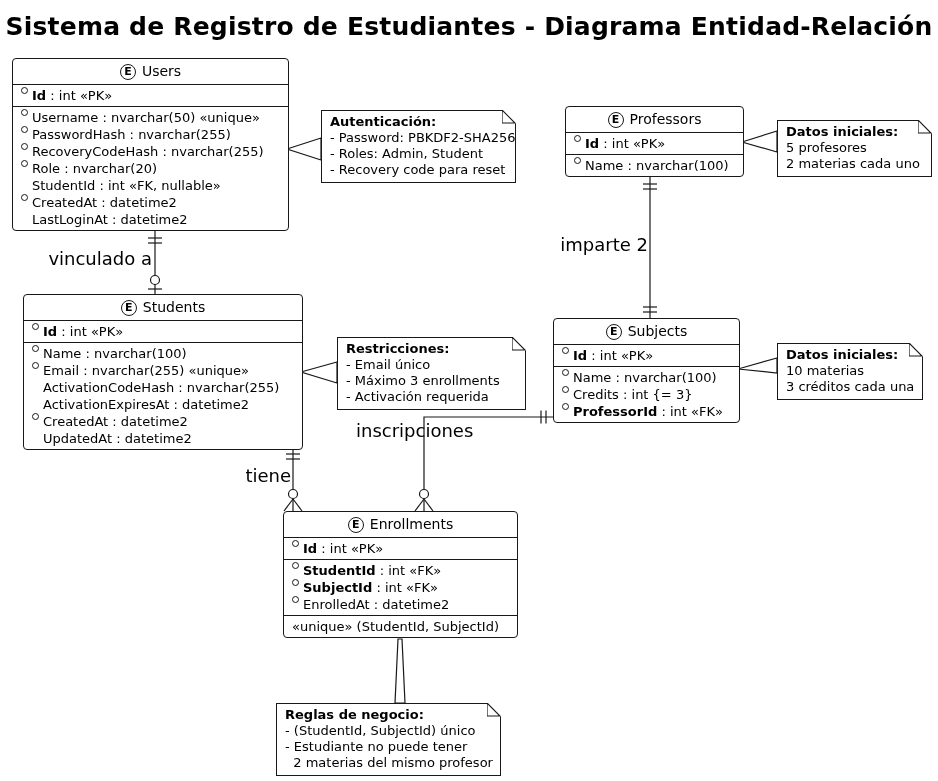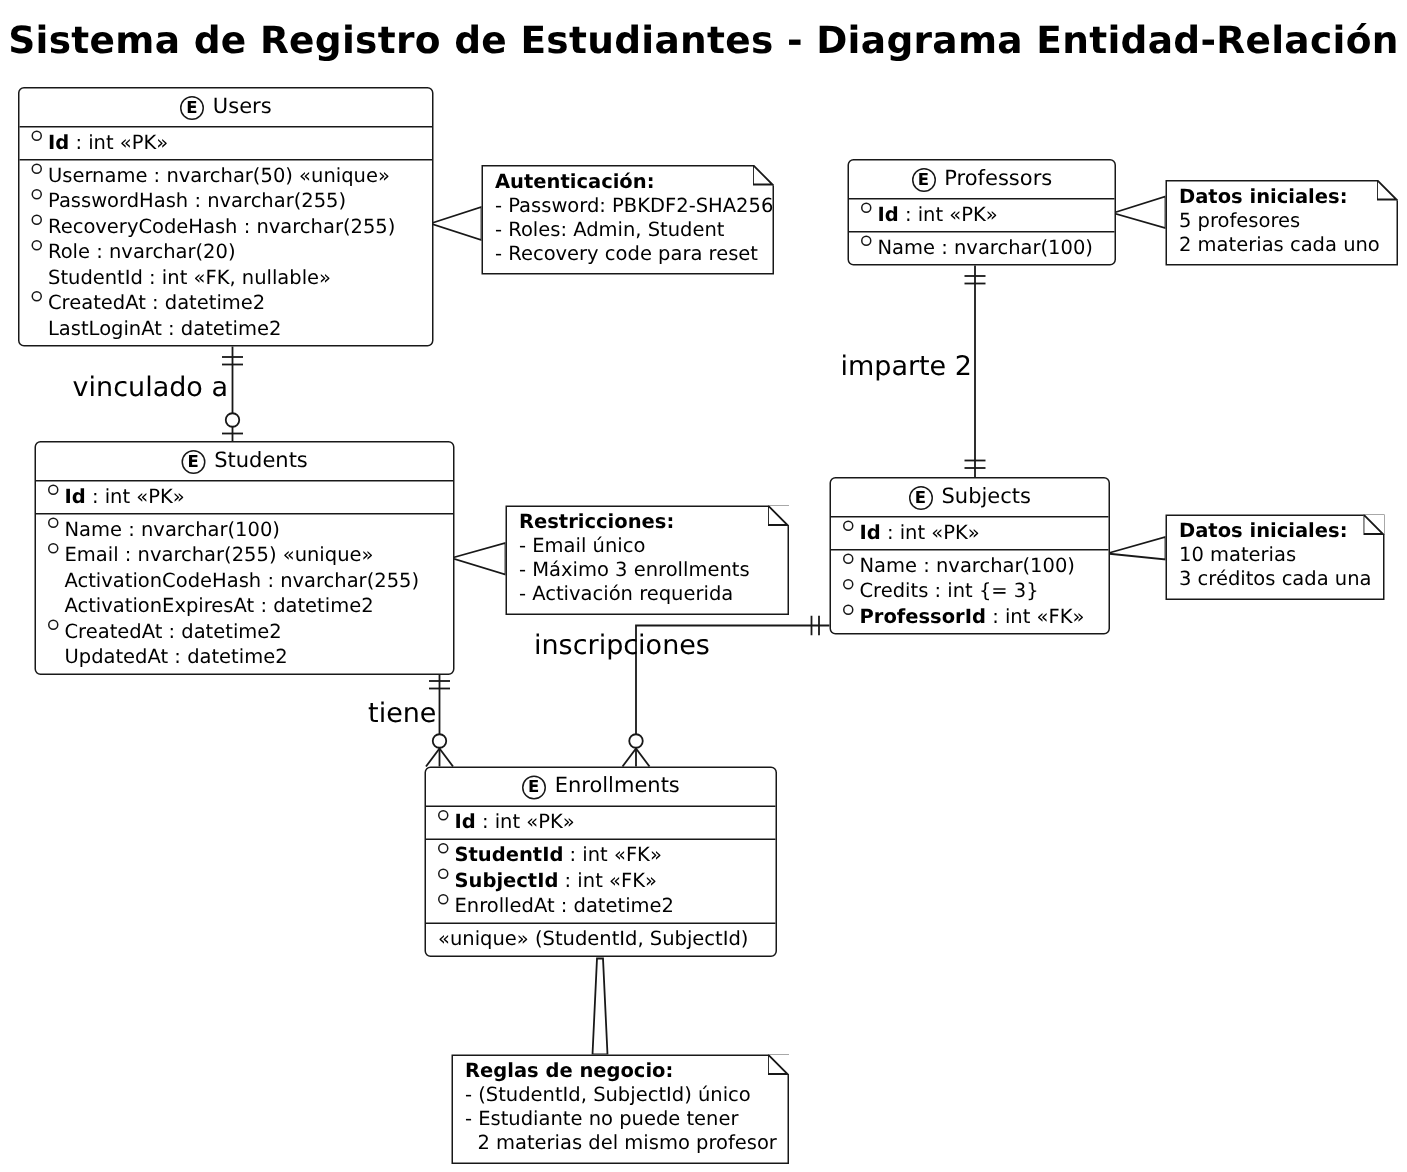--- a/index.html
+++ b/index.html
@@ -238,21 +238,21 @@
   <div class="note" style="left:777px; top:343px; width:146px;">
     <svg class="fold" viewBox="0 0 14 14">
       <polygon points="0,0 14,0 14,14" fill="#ffffff"></polygon>
       <polygon points="0,0 0,13 13,13" fill="#ffffff" stroke="#181818" stroke-width="1.2"></polygon>
     </svg>
     <div class="note-title">Datos iniciales:</div>
     <div class="note-line">10 materias</div>
     <div class="note-line">3 créditos cada una</div>
   </div>
 
-  <div class="note" style="left:301px; top:703px; width:225px;">
+  <div class="note" style="left:276px; top:703px; width:225px;">
     <svg class="fold" viewBox="0 0 14 14">
       <polygon points="0,0 14,0 14,14" fill="#ffffff"></polygon>
       <polygon points="0,0 0,13 13,13" fill="#ffffff" stroke="#181818" stroke-width="1.2"></polygon>
     </svg>
     <div class="note-title">Reglas de negocio:</div>
     <div class="note-line">- (StudentId, SubjectId) único</div>
     <div class="note-line">- Estudiante no puede tener</div>
     <div class="note-line">  2 materias del mismo profesor</div>
   </div>
 

